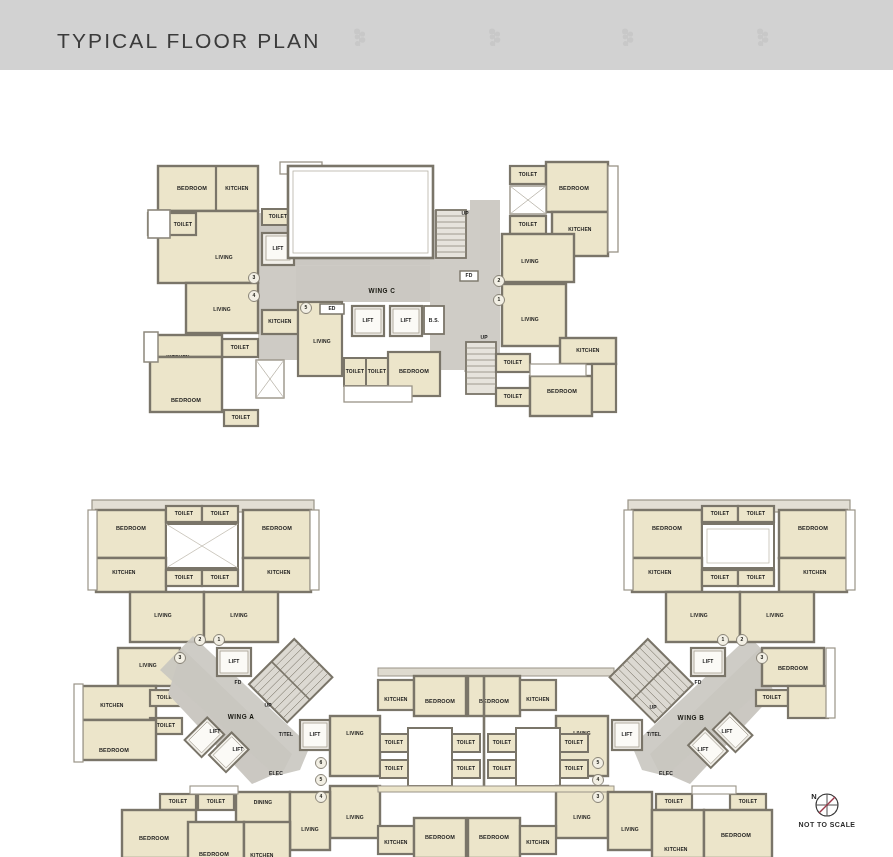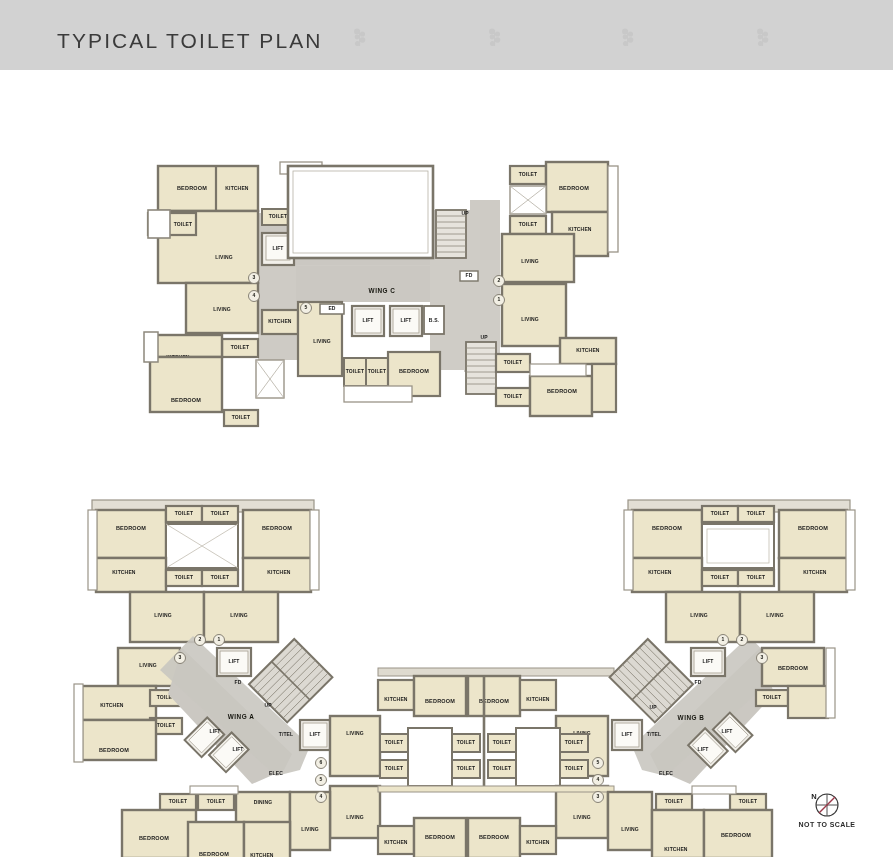--- a/index.html
+++ b/index.html
@@ -143,21 +143,21 @@
       <g fill="#bdbdbd">
         <circle cx="5" cy="3.5" r="3"></circle>
           <circle cx="10.5" cy="6" r="2.6"></circle>
         <circle cx="5" cy="9" r="2.4"></circle>
           <circle cx="10.5" cy="12" r="2.8"></circle>
         <circle cx="5.5" cy="15.5" r="2.6"></circle>
         <rect x="7" y="2" width="1.1" height="16"></rect>
       </g>
     </svg>
   </div>
-  <div id="page-title">TYPICAL TOILET PLAN</div>
+  <div id="page-title">TYPICAL FLOOR PLAN</div>
 </div>
 
 <div id="plan-canvas">
 <svg id="plan-svg" width="893" height="787" viewBox="0 0 893 787">
 
   <defs>
     <g id="xshaft">
       <rect x="0" y="0" width="10" height="10" fill="#ffffff" stroke="#a7a296" stroke-width="0.7"></rect>
     </g>
   </defs>

